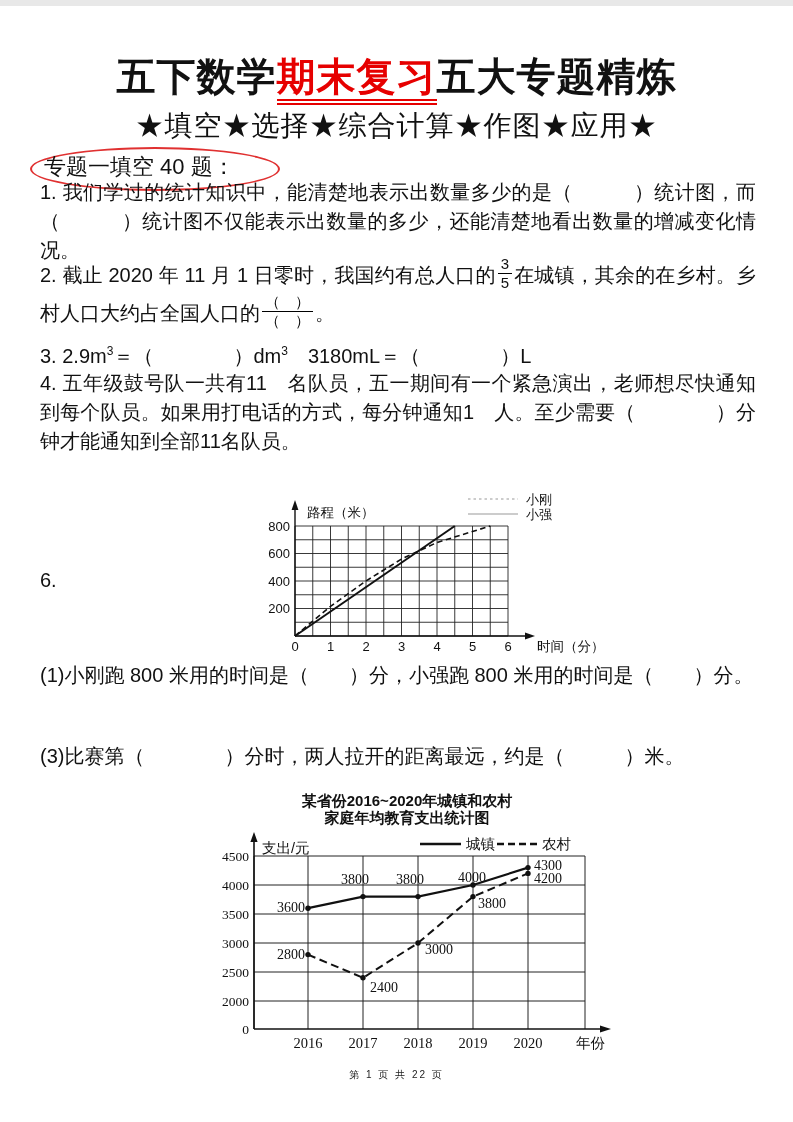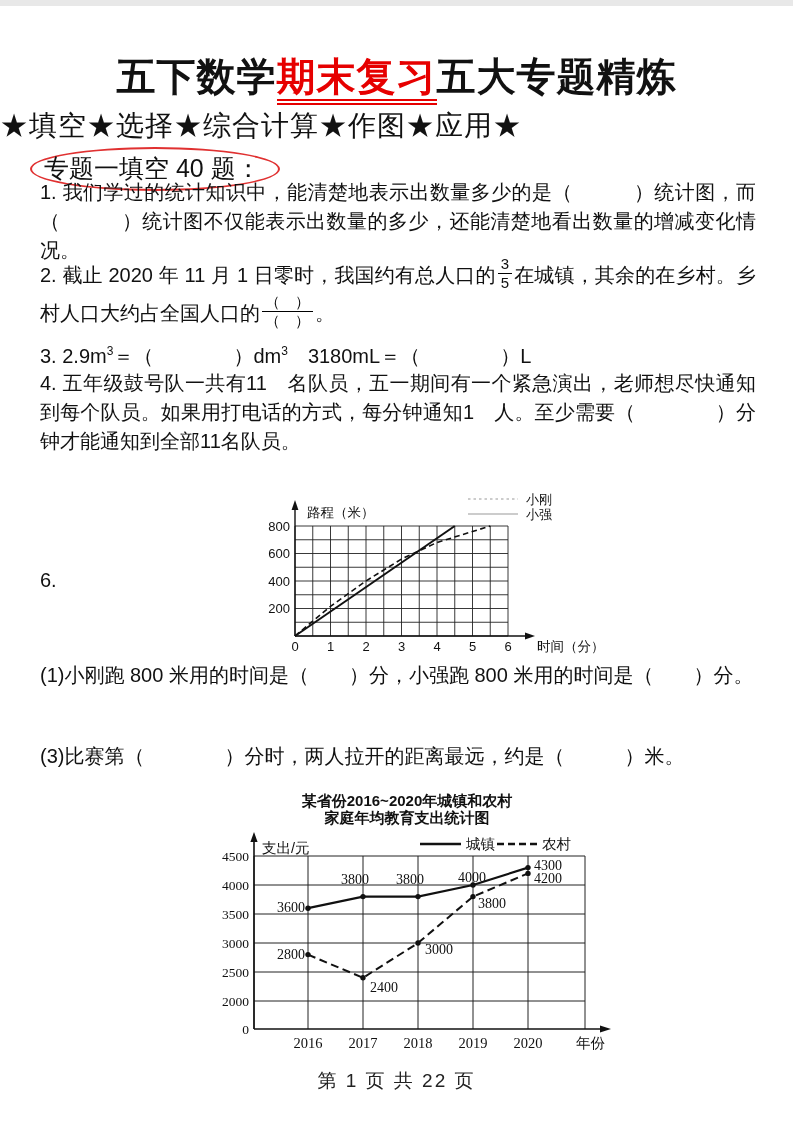--- a/index.html
+++ b/index.html
@@ -1,38 +1,38 @@
 <!DOCTYPE html>
 <html><head>
 <meta charset="utf-8">
 <style>
   html,body{margin:0;padding:0;background:#e8e8e8;}
   .page{position:relative;width:793px;height:1122px;background:#ffffff;margin:6px auto;
         font-family:"Liberation Sans",sans-serif;color:#111;overflow:hidden;}
   .title{position:absolute;top:44px;left:0;width:100%;text-align:center;
          font-size:39px;font-weight:bold;letter-spacing:1px;margin:0;}
   .title .hl{color:#e60000;border-bottom:6px double #e60000;padding-bottom:1px;}
-  .subtitle{position:absolute;top:101px;left:0;width:100%;text-align:left;
+  .subtitle{position:absolute;top:101px;left:0;width:100%;text-align:center;
             font-size:28px;letter-spacing:1px;}
   .section-oval{position:absolute;left:30px;top:141px;width:246px;height:40px;
                 border:2px solid #e03131;border-radius:50%;}
-  .section-text{position:absolute;left:44px;top:146px;font-size:25px;}
+  .section-text{position:absolute;left:44px;top:146px;font-size:22px;}
   .q{position:absolute;left:40px;width:716px;margin:0;font-size:20px;
      line-height:29px;text-align:justify;}
   .frac{display:inline-block;vertical-align:-0.42em;text-align:center;
         line-height:1.08;font-size:15px;margin:0 2px;}
   .frac .fn{display:block;border-bottom:1.4px solid #000;padding:0 3px 1px;}
   .frac .fd{display:block;padding-top:1px;}
   sup{font-size:12px;}
   .small-num{font-size:20px;}
   .chart{position:absolute;}
   .chart2-title{position:absolute;left:296px;top:787px;width:222px;text-align:center;
                 font-size:15px;line-height:16.5px;word-break:break-all;font-weight:bold;}
   .footer{position:absolute;top:1062px;left:0;width:100%;text-align:center;
-          font-size:19px;color:#222;letter-spacing:2px;}
+          font-size:10px;color:#222;letter-spacing:2px;}
 </style>
 </head>
 <body>
 
 <div class="page">
 
   <h1 class="title"><span>五下数学</span><span class="hl">期末复习</span><span>五大专题精炼</span></h1>
 
   <div class="subtitle">★填空★选择★综合计算★作图★应用★</div>
 

